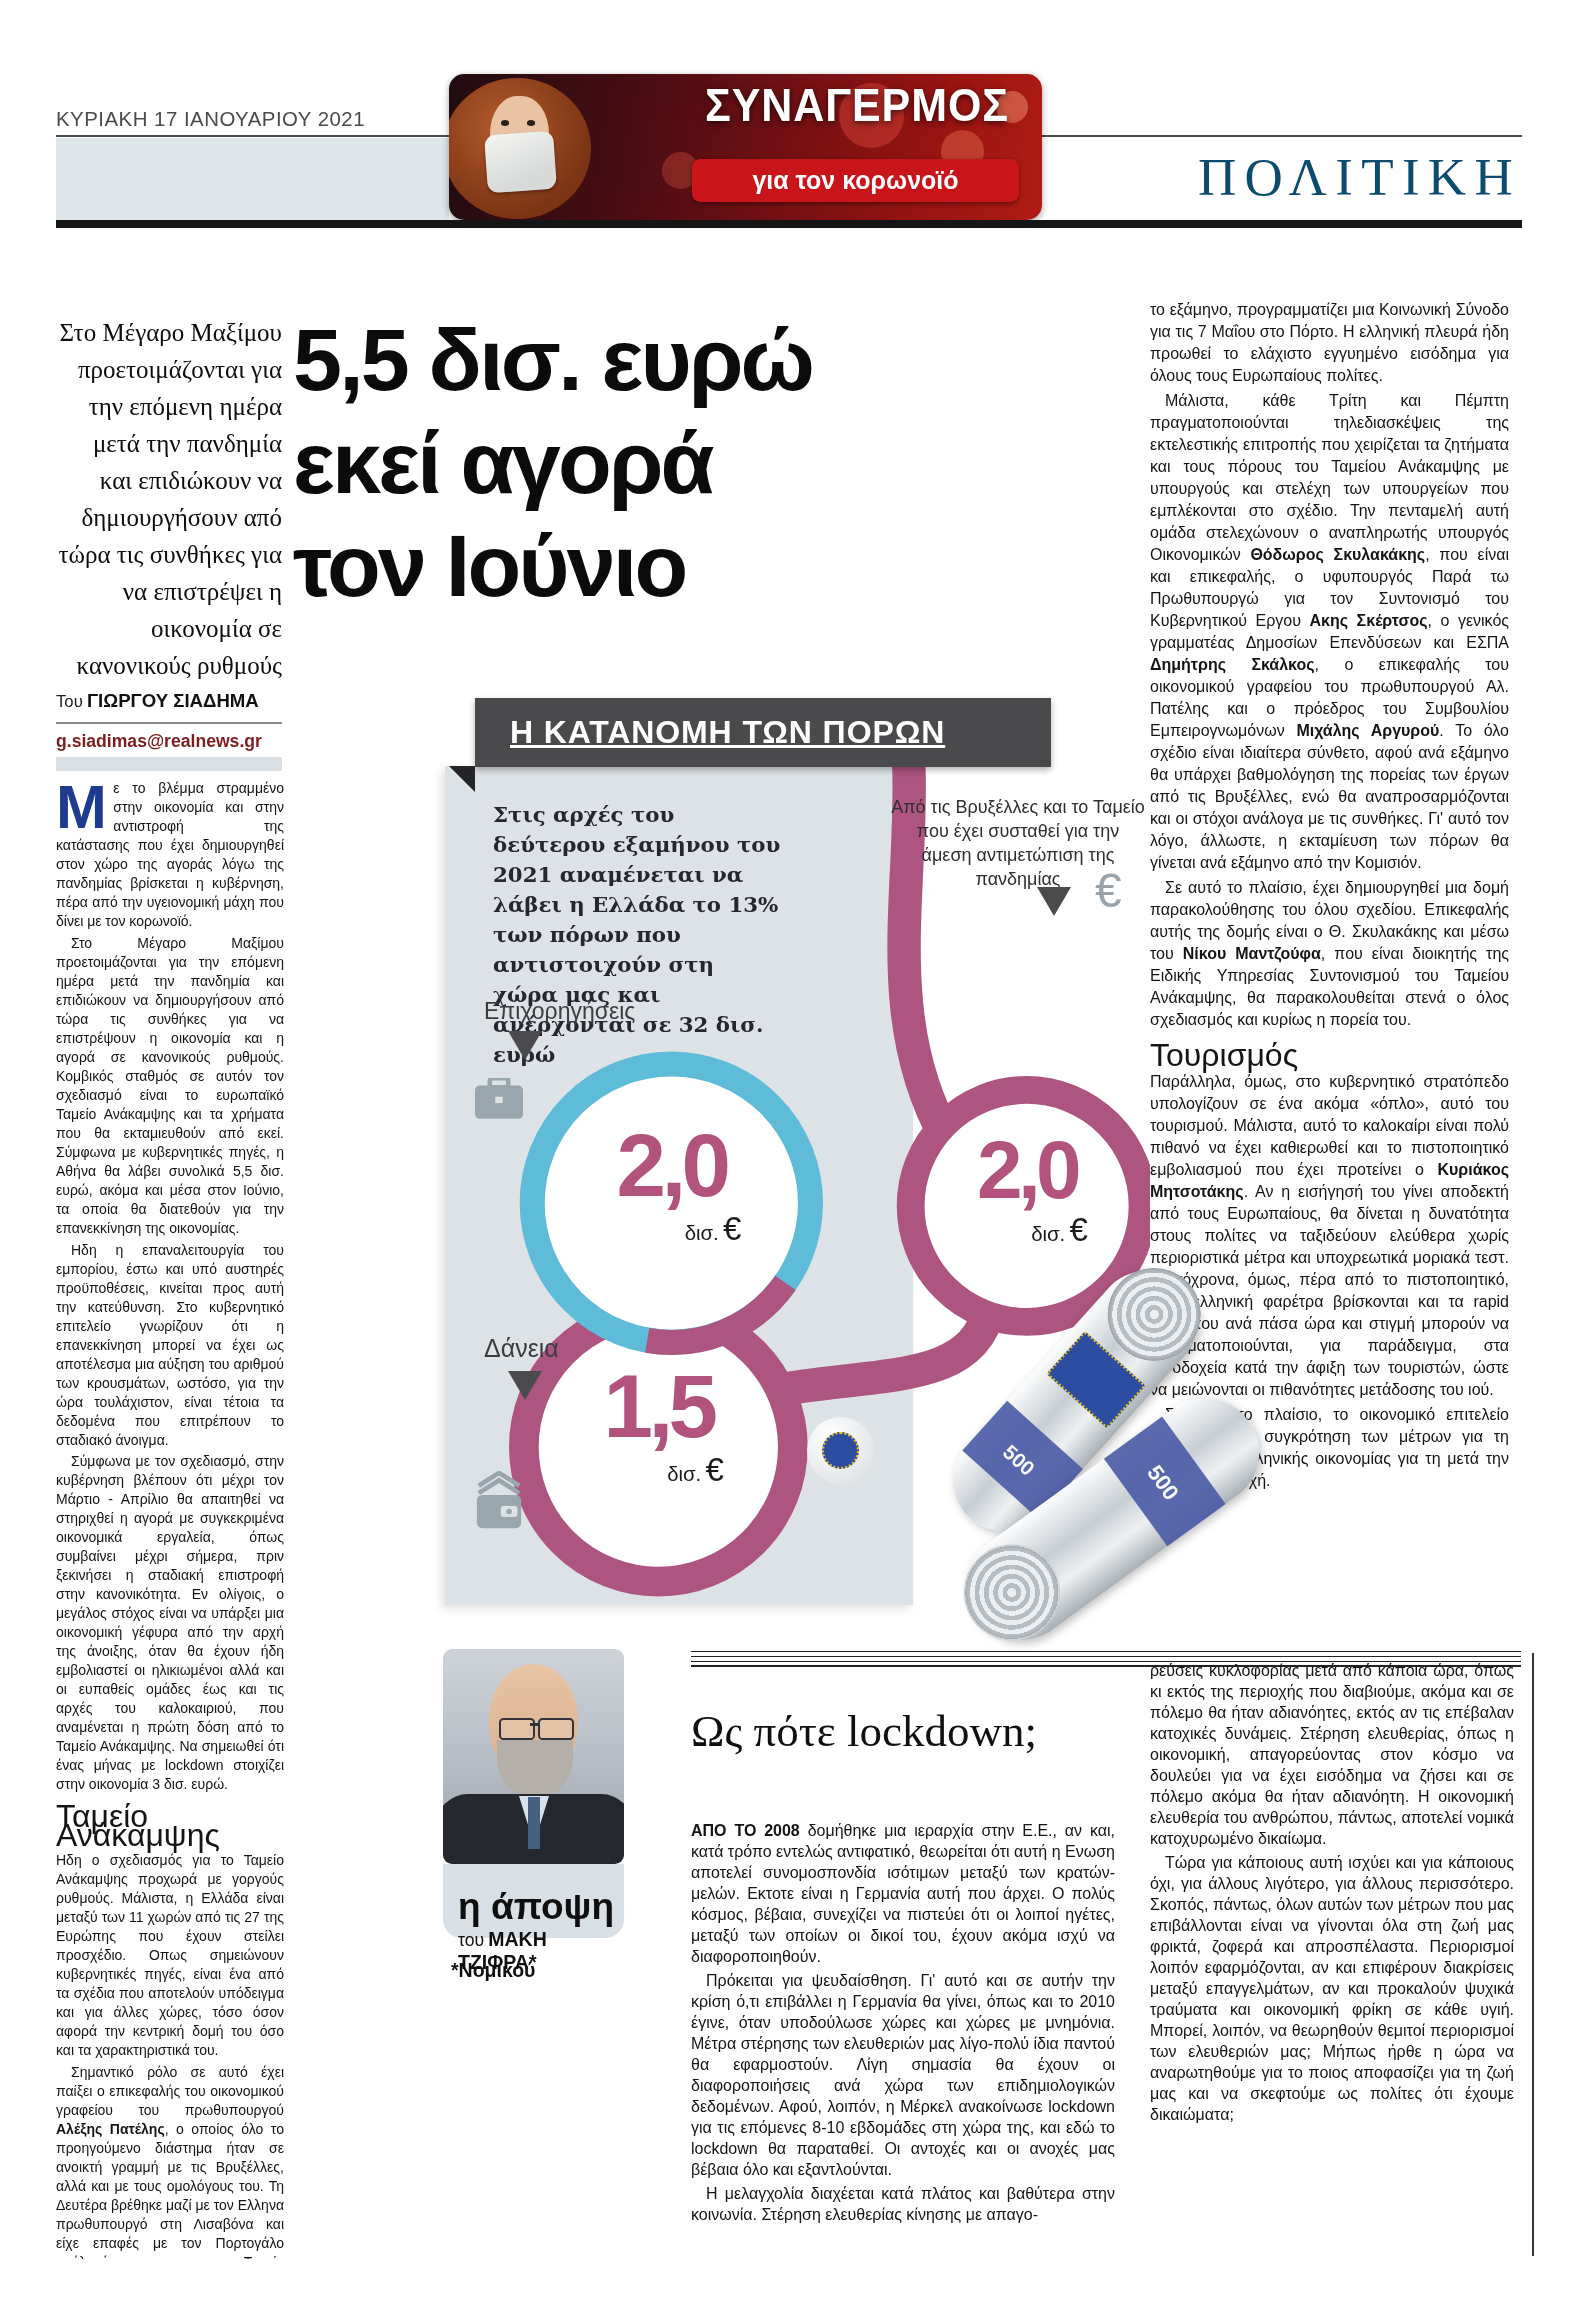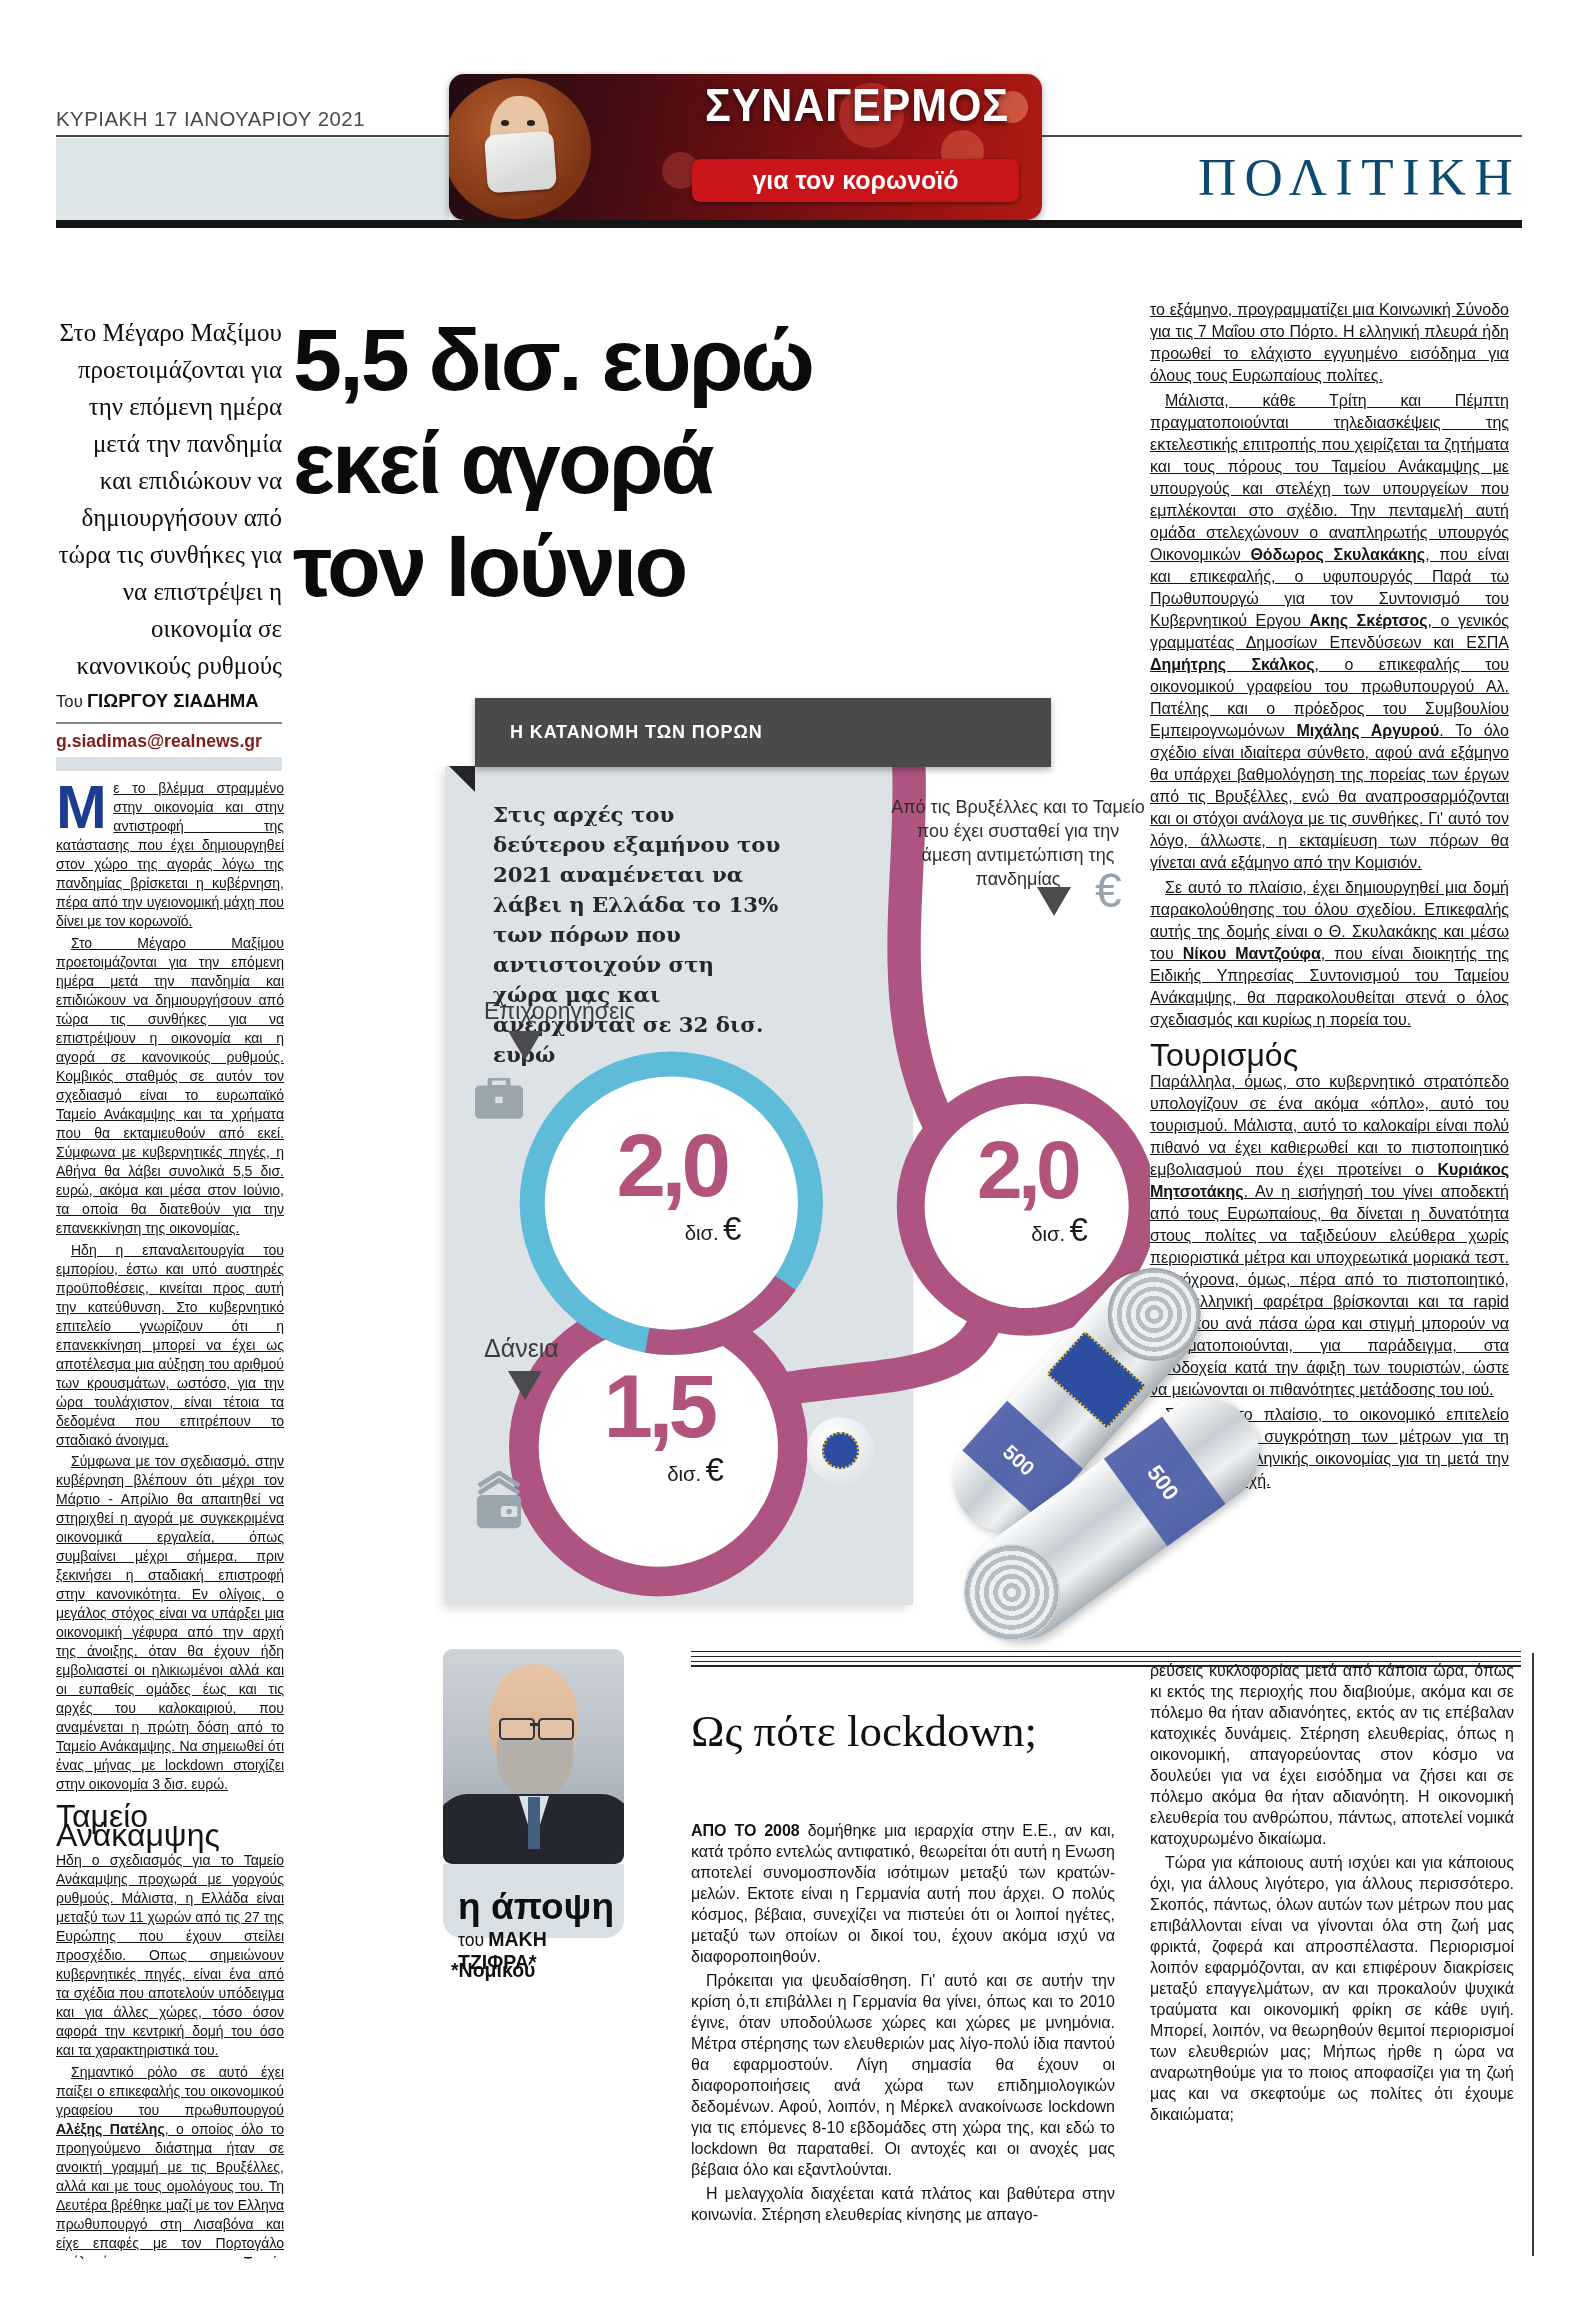--- a/index.html
+++ b/index.html
@@ -32,32 +32,32 @@
              border-radius:8.3px;display:flex;align-items:center;justify-content:center;
              font-size:25px;font-weight:700;color:#fff;box-shadow:0 1.9px 4.6px rgba(0,0,0,.4);}
 
   
   .lead{font-family:"Liberation Serif",serif;font-size:25px;line-height:37px;text-align:right;color:#0d0d12;}
   .headline{font-size:88px;font-weight:800;line-height:103px;letter-spacing:-2.8px;color:#0b0b0b;}
   .byline-prefix{font-size:16.7px;color:#222;}
   .byline-name{font-size:18.6px;font-weight:700;color:#111;}
   .byline-email{font-size:17.6px;font-weight:700;color:#7f1d1d;}
   .graybar{background:#d9e1e7;}
-  .bodycol p{margin:0 0 2.8px;text-align:justify;text-decoration:underline;}
+  .bodycol p{margin:0 0 2.8px;text-align:justify;}
   .bodycol p+p{text-indent:15px;}
   .bodycol .subhead{font-size:32px;font-weight:400;margin:13px 0 5.6px;text-indent:0;text-align:left;}
   #left-col{font-size:14px;line-height:19px;overflow:hidden;}
   #right-col{font-size:16px;line-height:22px;overflow:hidden;}
   .dropcap{float:left;font-size:61px;line-height:48px;font-weight:700;color:#1d3c8f;
            padding:3.7px 6.5px 0 0;}
 
   
   .ig-panel{background:#dde2e6;box-shadow:-3.7px 3.7px 9.3px rgba(0,0,0,.12);}
-  .ig-banner{background:#4a4a4c;color:#fff;font-size:18px;font-weight:700;letter-spacing:0.9px;
-             line-height:69px;padding-left:35px;box-shadow:0 2.8px 6.5px rgba(0,0,0,.3);}
+  .ig-banner{background:#4a4a4c;color:#fff;font-size:32px;font-weight:700;letter-spacing:0.9px;
+             line-height:69px;padding-left:35px;box-shadow:0 2.8px 6.5px rgba(0,0,0,.3);text-decoration:underline;}
   .ig-intro{font-family:"DejaVu Serif",serif;font-weight:700;font-size:21.3px;line-height:30px;color:#26262e;}
   .ig-label{font-size:23px;color:#3b3b40;}
   .tri{width:0;height:0;border-left:17.6px solid transparent;border-right:17.6px solid transparent;
        border-top:29px solid #4b4b4d;}
   .val-block{text-align:center;}
   .val-big{font-size:89px;font-weight:800;color:#b2537e;letter-spacing:-4.6px;line-height:89px;}
   .val-unit{font-size:20.4px;color:#1b1b1b;}
   .val-euro{font-size:33px;color:#1b1b1b;}
   .ig-note{font-size:18px;line-height:24px;color:#2f2f33;text-align:center;}
   .euro-big{font-size:48px;color:#9aa3aa;font-weight:400;}

